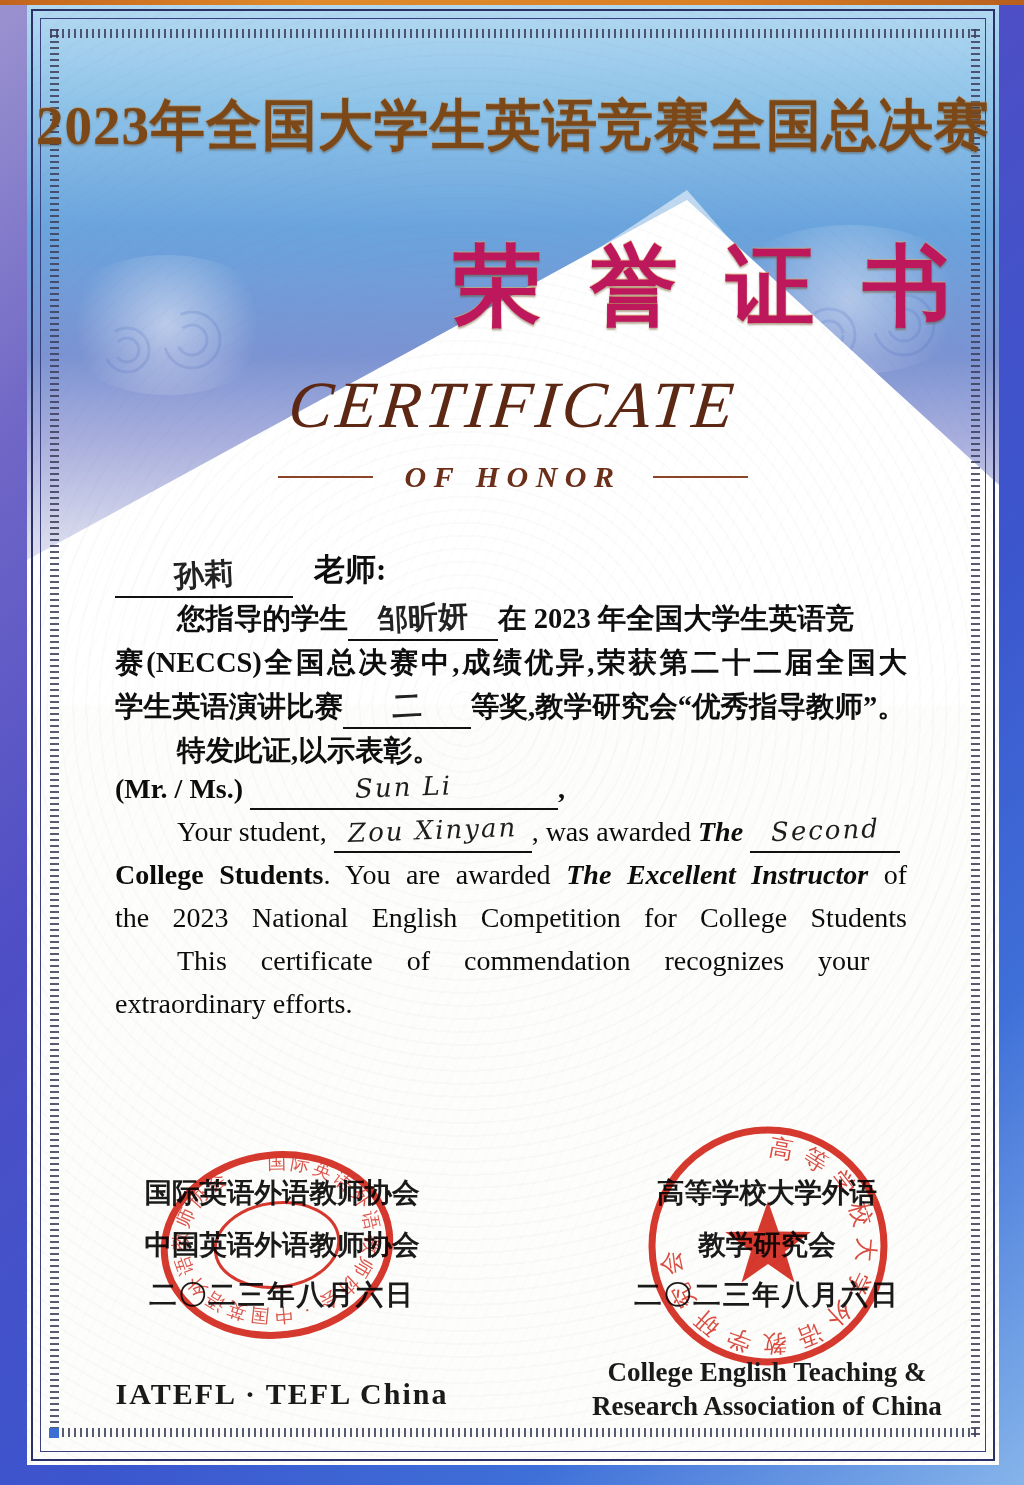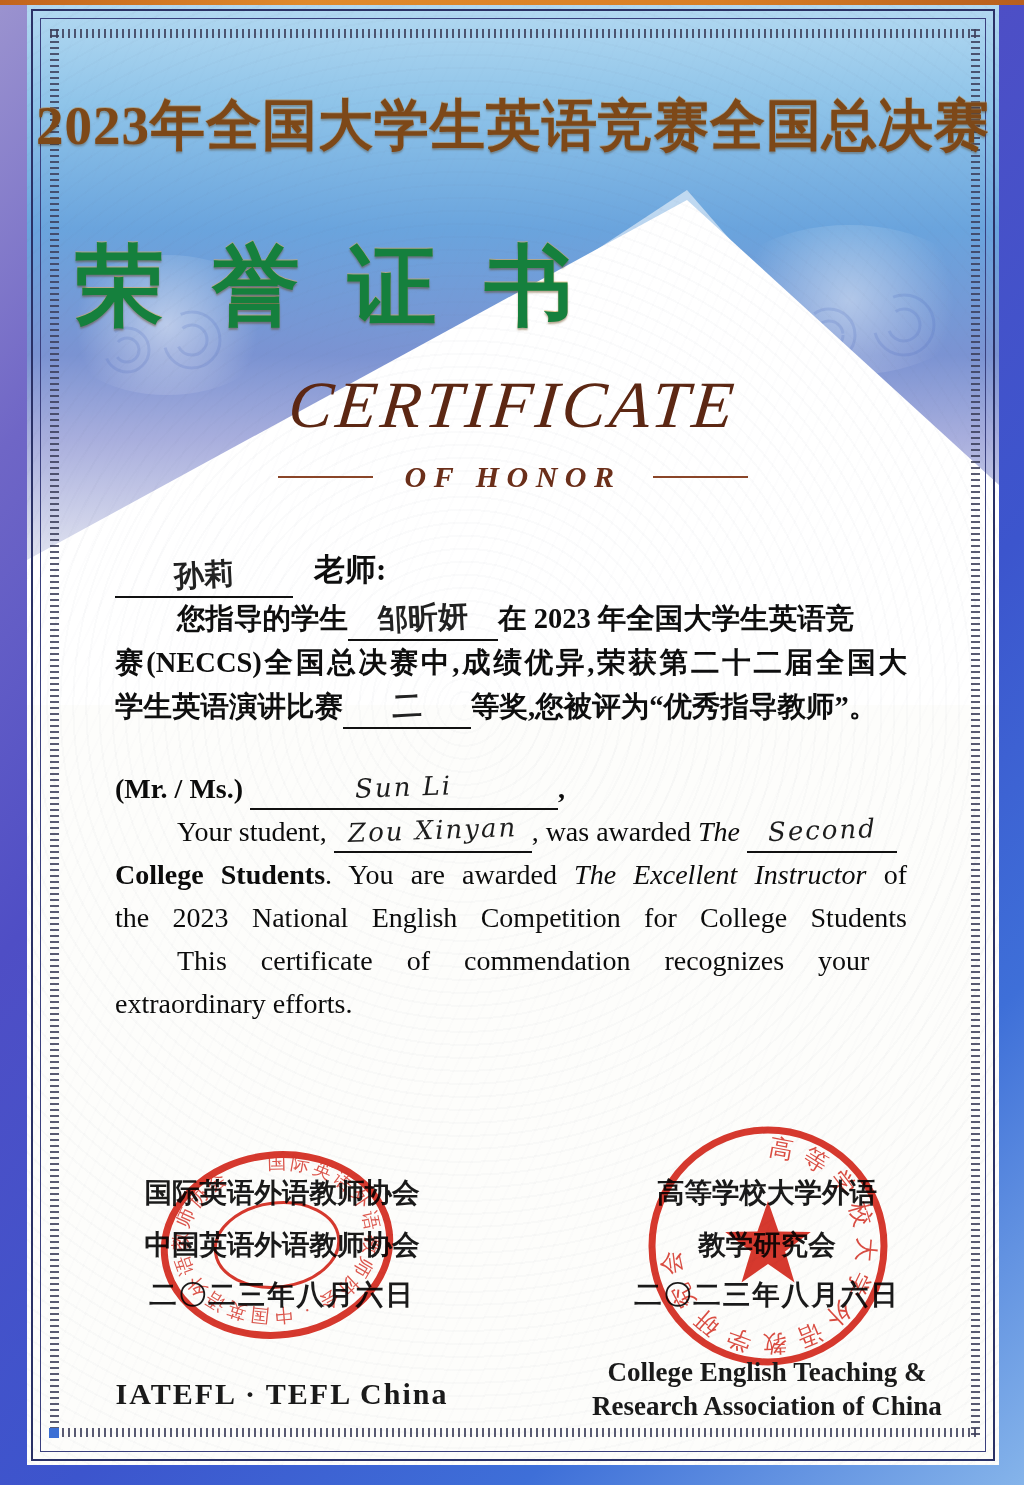--- a/index.html
+++ b/index.html
@@ -35,22 +35,22 @@
   .tick-l,.tick-r{position:absolute;top:0;bottom:0;width:9px;
     background:repeating-linear-gradient(to bottom,rgba(60,62,90,.85) 0 2px,transparent 2px 6px);}
   .tick-l{left:0;} .tick-r{right:0;}
   .tick-corner{position:absolute;left:-1px;bottom:-1px;width:10px;height:10px;background:#3b6fd4;}
   
   .abs{position:absolute;}
   .title-cn{top:84px;left:0;width:100%;text-align:center;font-size:55px;font-weight:700;letter-spacing:1px;
     color:#7d4818;text-shadow:0 2px 2px rgba(80,45,5,.35),0 -1px 0 rgba(190,130,60,.5);}
   .title-en{top:163px;left:0;width:100%;text-align:center;font-size:28.5px;font-weight:700;color:#74431c;
     text-shadow:0 1px 1px rgba(80,45,5,.3);}
-  .honor-cn{top:222px;left:0;width:100%;text-align:left;font-size:88px;font-weight:700;letter-spacing:.55em;text-indent:.55em;
-    color:#15803d;text-shadow:0 2px 2px rgba(95,60,10,.45),0 -1px 0 rgba(220,170,90,.6);}
+  .honor-cn{top:222px;left:0;width:100%;text-align:right;font-size:88px;font-weight:700;letter-spacing:.55em;text-indent:.55em;
+    color:#be185d;text-shadow:0 2px 2px rgba(95,60,10,.45),0 -1px 0 rgba(220,170,90,.6);}
   .cert-word{top:362px;left:0;width:100%;text-align:center;font-size:66px;font-style:italic;letter-spacing:.06em;
     color:#5c2713;transform:skewX(-6deg);font-weight:500;}
   .of-honor{top:455px;left:0;width:100%;display:flex;align-items:center;justify-content:center;gap:32px;
     color:#6b2f1a;font-size:30px;font-style:italic;letter-spacing:.25em;font-weight:600;}
   .dash{width:95px;height:2.5px;background:#8a4528;}
   
   .cn{font-family:"Liberation Serif",serif;color:#0e0e0e;font-weight:700;font-size:28.5px;}
   .cn-block{top:538px;left:88px;width:792px;}
   .cn-line{height:44px;line-height:44px;white-space:nowrap;}
   .cn-just{text-align:justify;text-align-last:justify;}
@@ -58,21 +58,21 @@
   .blank{display:inline-block;border-bottom:2.5px solid #111;text-align:center;vertical-align:bottom;line-height:38px;height:40px;}
   .hand-cn{display:inline-block;transform:rotate(-3deg);font-weight:600;font-size:30px;color:#222;}
   .teacher-line{height:54px;line-height:54px;}
   .teacher-suffix{font-size:31px;margin-left:21px;}
   
   .en{font-family:"Liberation Serif",serif;color:#0c0c0c;font-size:28px;}
   .en-block{top:762px;left:88px;width:792px;}
   .en-line{height:43px;line-height:43px;white-space:nowrap;}
   .en-just{text-align:justify;text-align-last:justify;white-space:normal;}
   .hand-en{display:inline-block;font-style:italic;letter-spacing:2px;font-size:26px;color:#1d1d1d;transform:rotate(-2deg);font-family:"DejaVu Serif",serif;}
-  b i,.bi{font-weight:400;font-style:italic;}
+  b i,.bi{font-weight:700;font-style:italic;}
   sup{font-size:.6em;vertical-align:super;}
   .p2-first{word-spacing:27px;}
   
   .sig{font-family:"Liberation Serif",serif;color:#1a1a1a;font-weight:700;font-size:27.5px;text-align:center;}
   .sig-left{left:70px;width:370px;} .sig-right{left:555px;width:370px;}
   .sig-l1{top:1170px;} .sig-l2{top:1222px;} .sig-l3{top:1272px;letter-spacing:2px;}
   .seal{position:absolute;mix-blend-mode:multiply;opacity:.92;}
   .seal-left{left:130px;top:1142px;transform:rotate(-7deg);}
   .seal-right{left:616px;top:1116px;}
   .footer-left{top:1372px;left:70px;width:370px;font-size:30px;letter-spacing:2px;}
@@ -132,22 +132,23 @@
 
     <div class="abs cn cn-block">
       <div class="cn-line teacher-line">
         <span class="blank" style="width:178px"><span class="hand-cn">孙莉</span></span><span class="teacher-suffix">老师:</span>
       </div>
       <div class="cn-line indent">
         <span>您指导的学生</span><span class="blank" style="width:150px"><span class="hand-cn">邹昕妍</span></span><span>在 2023 年全国大学生英语竞</span>
       </div>
       <div class="cn-line cn-just">赛(NECCS)全国总决赛中,成绩优异,荣获第二十二届全国大</div>
       <div class="cn-line">
-        <span>学生英语演讲比赛</span><span class="blank" style="width:128px"><span class="hand-cn">二</span></span><span>等奖,您被评为“优秀指导教师”。</span>
+        <span>学生英语演讲比赛</span><span class="blank" style="width:128px"><span class="hand-cn">二</span></span><span>等奖,教学研究会“优秀指导教师”。</span>
       </div>
+      <div class="cn-line indent">特发此证,以示表彰。</div>
     </div>
 
     <div class="abs en en-block">
       <div class="en-line">
         <b>(Mr. / Ms.)</b>
         <span class="blank" style="width:308px"><span class="hand-en">Sun Li</span></span><b>,</b>
       </div>
       <div class="en-line indent">
         <span>Your student,</span>
         <span class="blank" style="width:198px"><span class="hand-en">Zou Xinyan</span></span><span>, was awarded</span>

